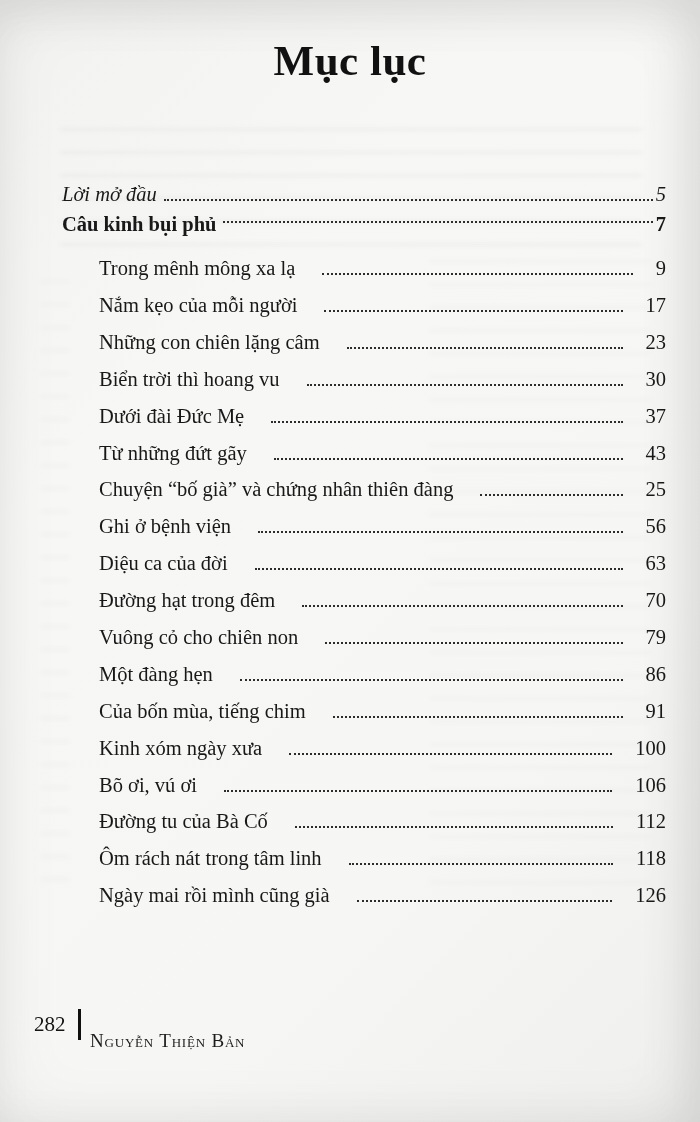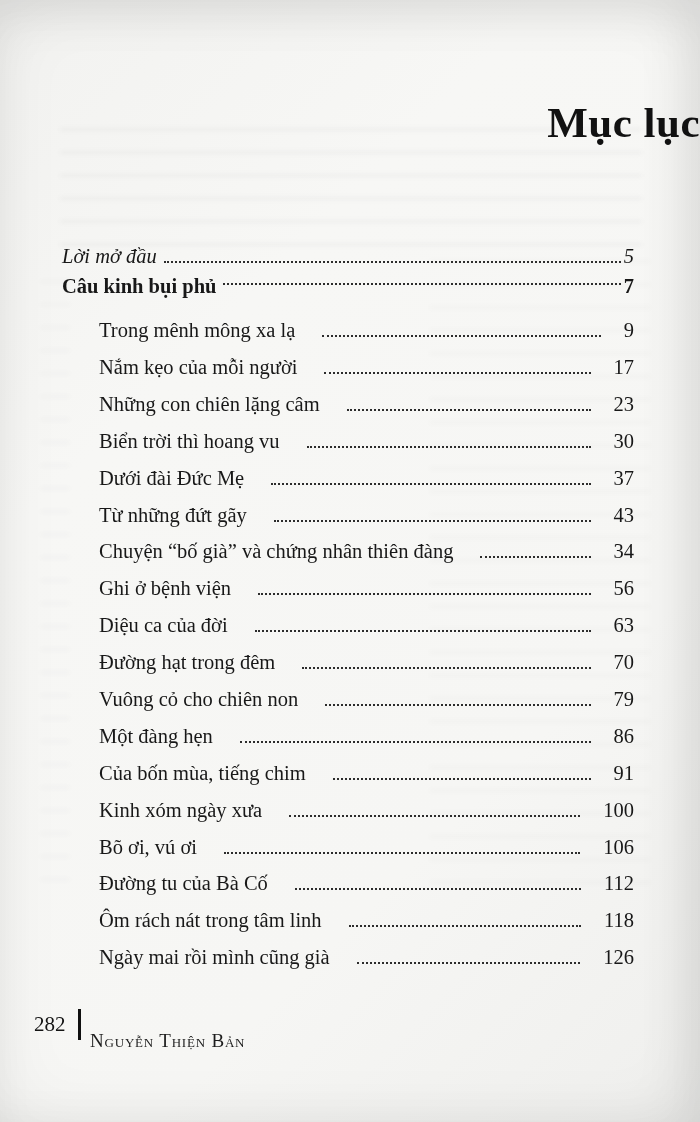--- a/index.html
+++ b/index.html
@@ -27,31 +27,31 @@
       rgba(110,110,108,0.0) 3px, rgba(110,110,108,0.0) 23px);
     filter: blur(2px);
     opacity: 0.55;
   }
   .bleed-top    { left: 60px;  right: 58px; top: 128px;  height: 118px; }
   .bleed-middle { left: 430px; right: 50px; top: 260px;  height: 640px; opacity: 0.35; }
   .bleed-left   { left: 40px;  width: 30px; top: 280px;  height: 620px; opacity: 0.3; }
 
   .toc-title {
     margin: 0;
-    padding-top: 98px;
-    text-align: right;
+    padding-top: 36px;
+    text-align: center;
     font-size: 43px;
     line-height: 1.15;
     font-weight: bold;
     letter-spacing: 0.5px;
     color: #111;
   }
 
   .toc {
-    margin: 84px 66px 0 62px;
+    margin: 84px 34px 0 62px;
   }
   .toc-row {
     display: flex;
     align-items: flex-end;
     height: 36.9px;
     font-size: 20.5px;
     white-space: nowrap;
   }
   .toc-row.intro { font-style: italic; }
   .toc-row.section { font-weight: bold; align-items: center; }
@@ -153,21 +153,21 @@
 
     <div class="toc-row chapter">
       <span class="entry-title">Từ những đứt gãy</span>
       <span class="leader"></span>
       <span class="entry-page">43</span>
     </div>
 
     <div class="toc-row chapter">
       <span class="entry-title">Chuyện “bố già” và chứng nhân thiên đàng</span>
       <span class="leader"></span>
-      <span class="entry-page">34</span>
+      <span class="entry-page">25</span>
     </div>
 
     <div class="toc-row chapter">
       <span class="entry-title">Ghi ở bệnh viện</span>
       <span class="leader"></span>
       <span class="entry-page">56</span>
     </div>
 
     <div class="toc-row chapter">
       <span class="entry-title">Diệu ca của đời</span>

